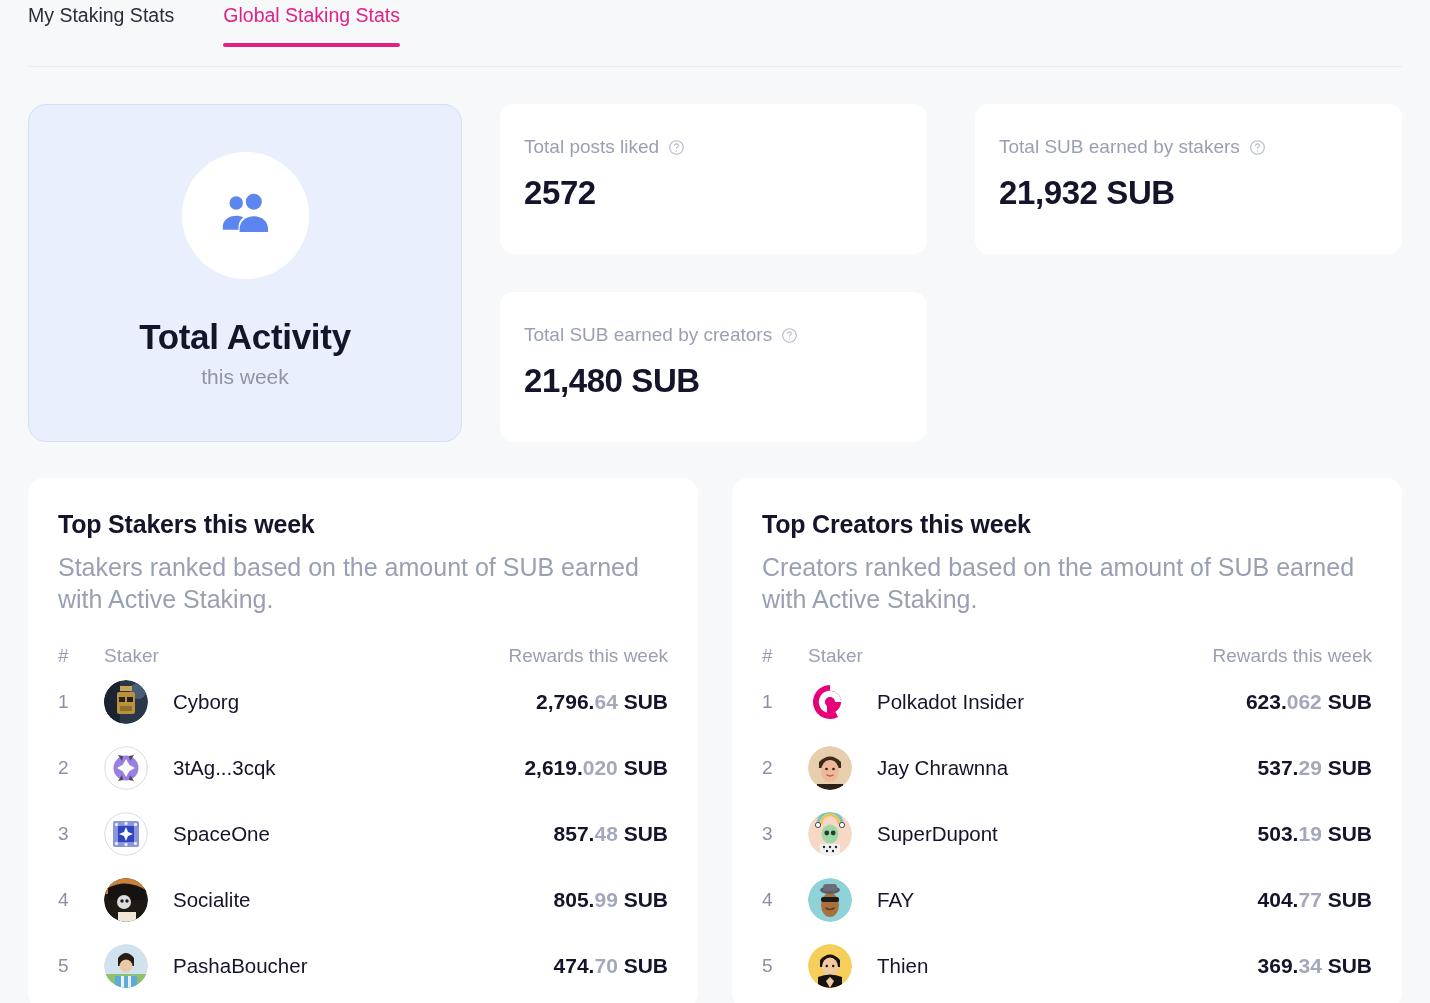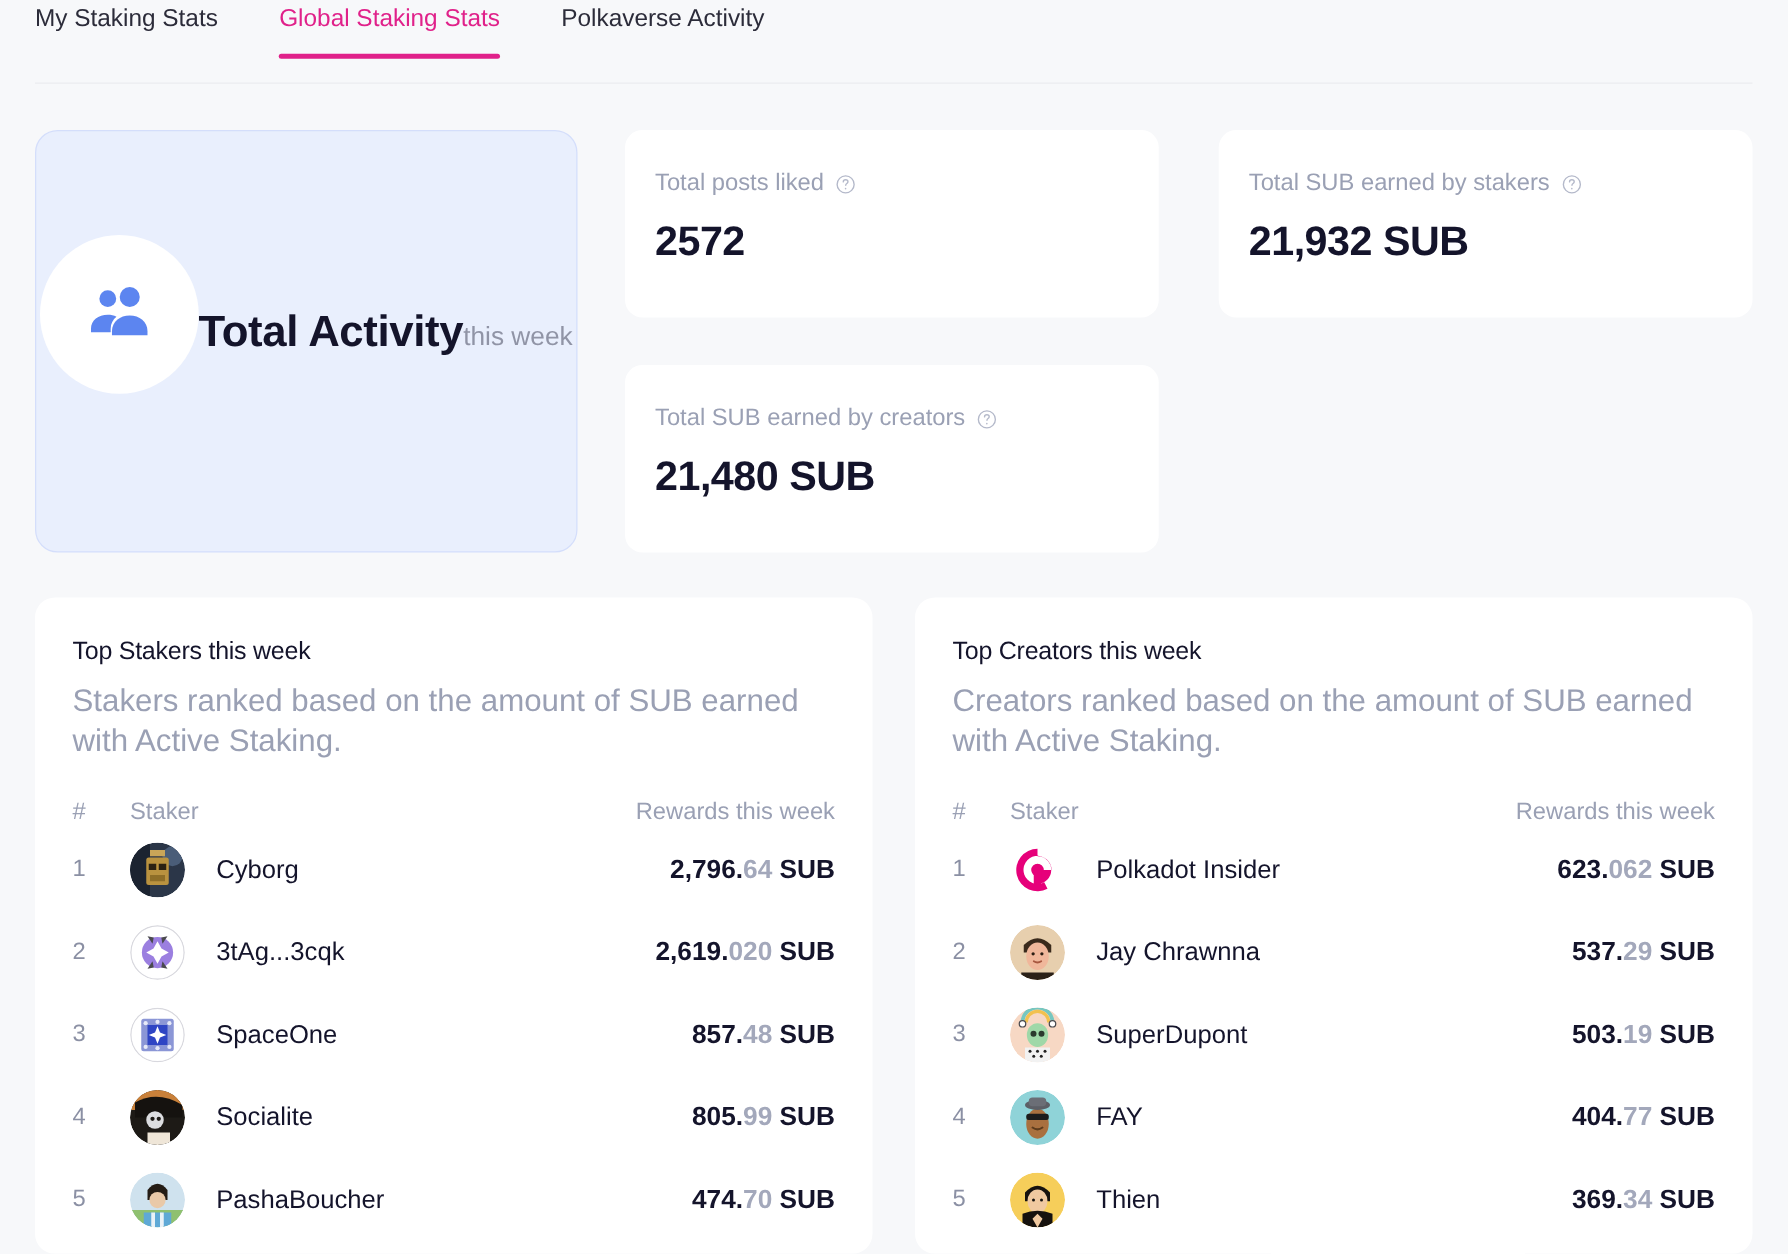--- a/index.html
+++ b/index.html
@@ -61,20 +61,21 @@
     align-items: stretch;
   }
 
   .activity-card {
     width: 434px;
     min-height: 337px;
     background: #e9effd;
     border: 1px solid #d4defb;
     border-radius: 18px;
     display: flex;
+    flex-direction: column;
     align-items: center;
     justify-content: center;
     padding: 34px 0 40px;
   }
   .activity-avatar {
     width: 127px;
     height: 127px;
     border-radius: 50%;
     background: #ffffff;
     display: flex;
@@ -135,22 +136,22 @@
     padding: 36px 28px 0;
   }
   .panel {
     flex: 1;
     background: #ffffff;
     border-radius: 16px;
     padding: 32px 30px 10px;
     min-height: 520px;
   }
   .panel-title {
-    font-size: 20px;
-    font-weight: 400;
+    font-size: 25px;
+    font-weight: 700;
     color: #14142b;
     letter-spacing: -0.2px;
     margin-bottom: 12px;
   }
   .panel-desc {
     font-size: 25px;
     line-height: 32px;
     color: #9aa0b4;
     max-width: 610px;
   }
@@ -200,21 +201,20 @@
     overflow: hidden;
     display: block;
   }
 </style>
 </head>
 <body>
 
 <div class="tabbar">
   <div class="tab">My Staking Stats</div>
   <div class="tab active">Global Staking Stats</div>
-  <div class="tab">Polkaverse Activity</div>
 </div>
 
 <div class="top-grid">
 
   <div class="activity-card">
     <div class="activity-avatar">
       <span>
         <svg width="62" height="62" viewBox="0 0 24 24" fill="#5c85f0">
           <circle cx="8.6" cy="8.1" r="2.6"></circle>
           <circle cx="15.4" cy="7.6" r="3.1"></circle>

